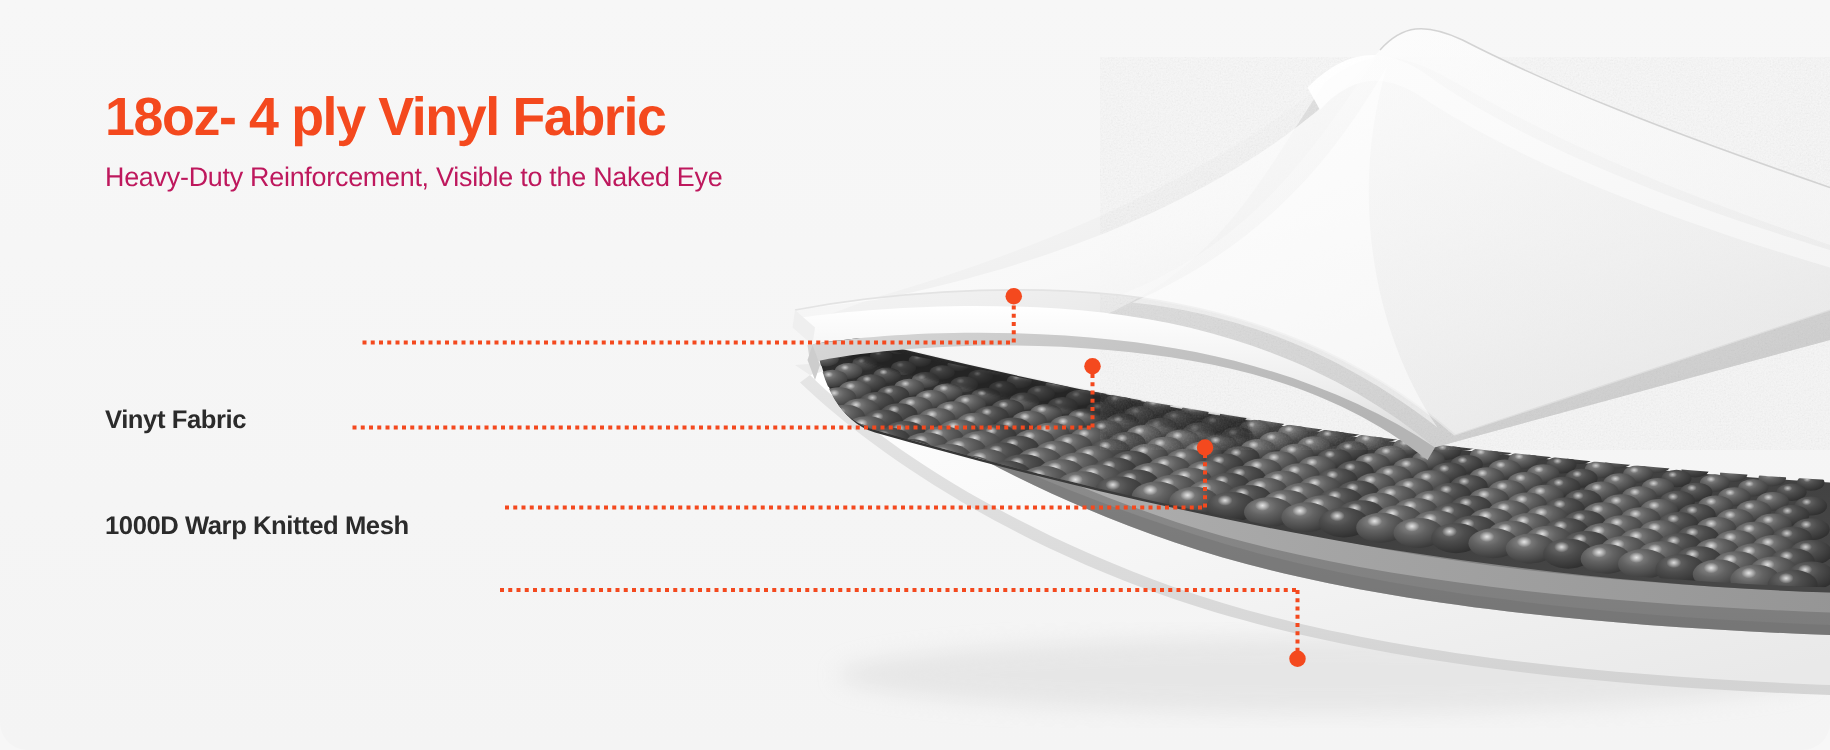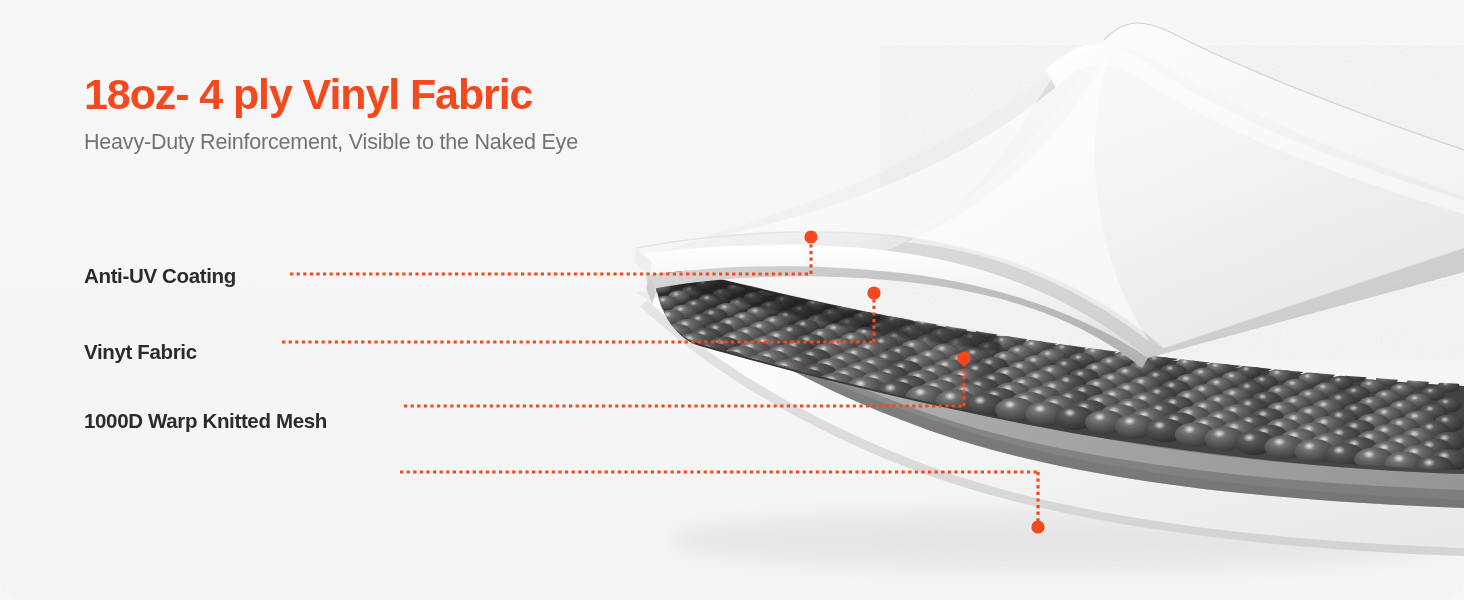--- a/index.html
+++ b/index.html
@@ -12,21 +12,21 @@
   #stage{position:relative;width:1464px;height:600px;background:#f7f7f7;overflow:hidden;border-radius:22px;}
 
   
   #headline{position:absolute;left:84px;top:72px;width:700px;}
   #title{
     font-size:43px;font-weight:bold;letter-spacing:-1.1px;
     color:#f4491e;line-height:1.05;white-space:nowrap;
   }
   #subtitle{
     margin-top:13px;font-size:21.5px;font-weight:400;
-    color:#737373;letter-spacing:-0.2px;white-space:nowrap;
+    color:#be185d;letter-spacing:-0.2px;white-space:nowrap;
   }
 
   
   .label{
     position:absolute;left:84px;
     font-size:20.5px;font-weight:bold;color:#2b2b2b;
     letter-spacing:-0.35px;white-space:nowrap;
     transform:translateY(-50%);
   }
 
@@ -982,17 +982,16 @@
           <circle cx="1038" cy="527" r="6.6" fill="#f4491e"></circle>
         </g>
       </g>
   </svg>
 
   <div id="headline">
     <div id="title">18oz- 4 ply Vinyl Fabric</div>
     <div id="subtitle">Heavy-Duty Reinforcement, Visible to the Naked Eye</div>
   </div>
 
-  <div class="label" style="top:276px">Anti-UV Coating</div>
-  <div class="label" style="top:352px">Vinyt Fabric</div>
+  <div class="label" style="top:336px">Vinyt Fabric</div>
   <div class="label" style="top:421px">1000D Warp Knitted Mesh</div>
 
 </div>
 
 </body></html>

